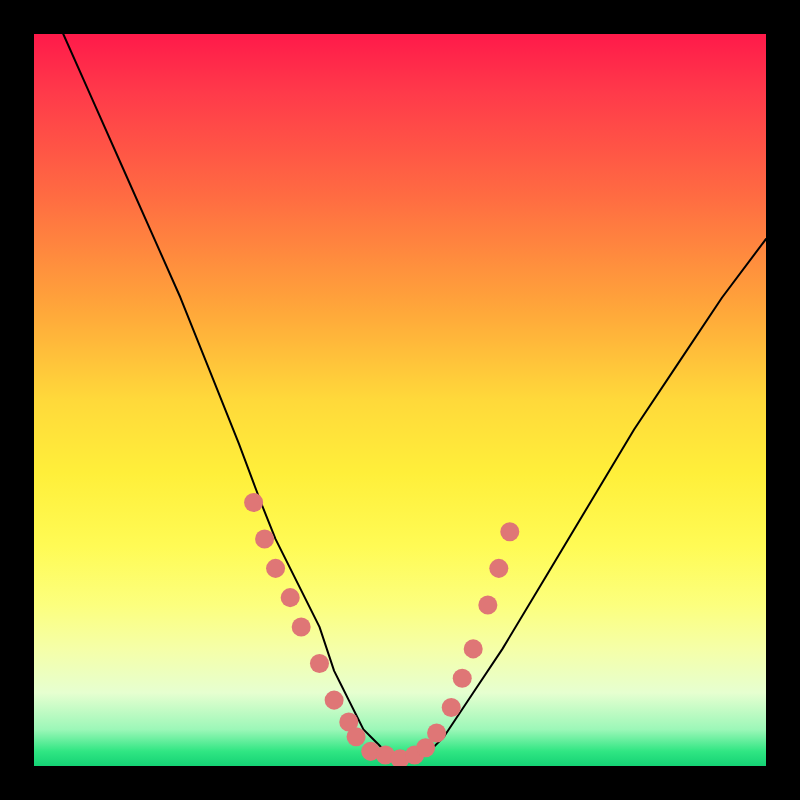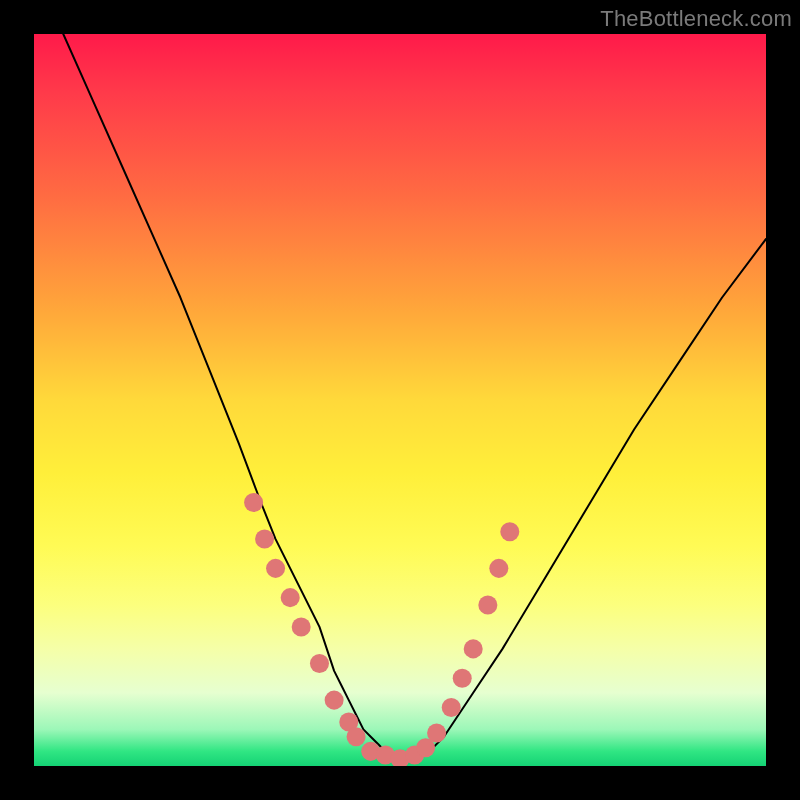--- a/index.html
+++ b/index.html
@@ -74,14 +74,13 @@
           <circle cx="55" cy="95.5" r="1.3" fill="#df7676"></circle>
           <circle cx="57" cy="92" r="1.3" fill="#df7676"></circle>
           <circle cx="58.5" cy="88" r="1.3" fill="#df7676"></circle>
           <circle cx="60" cy="84" r="1.3" fill="#df7676"></circle>
           <circle cx="62" cy="78" r="1.3" fill="#df7676"></circle>
           <circle cx="63.5" cy="73" r="1.3" fill="#df7676"></circle>
           <circle cx="65" cy="68" r="1.3" fill="#df7676"></circle>
         </g>
     </svg>
   </div>
-  <div class="watermark">TheBottleneck.com</div>
 </div>
 
 </body></html>

